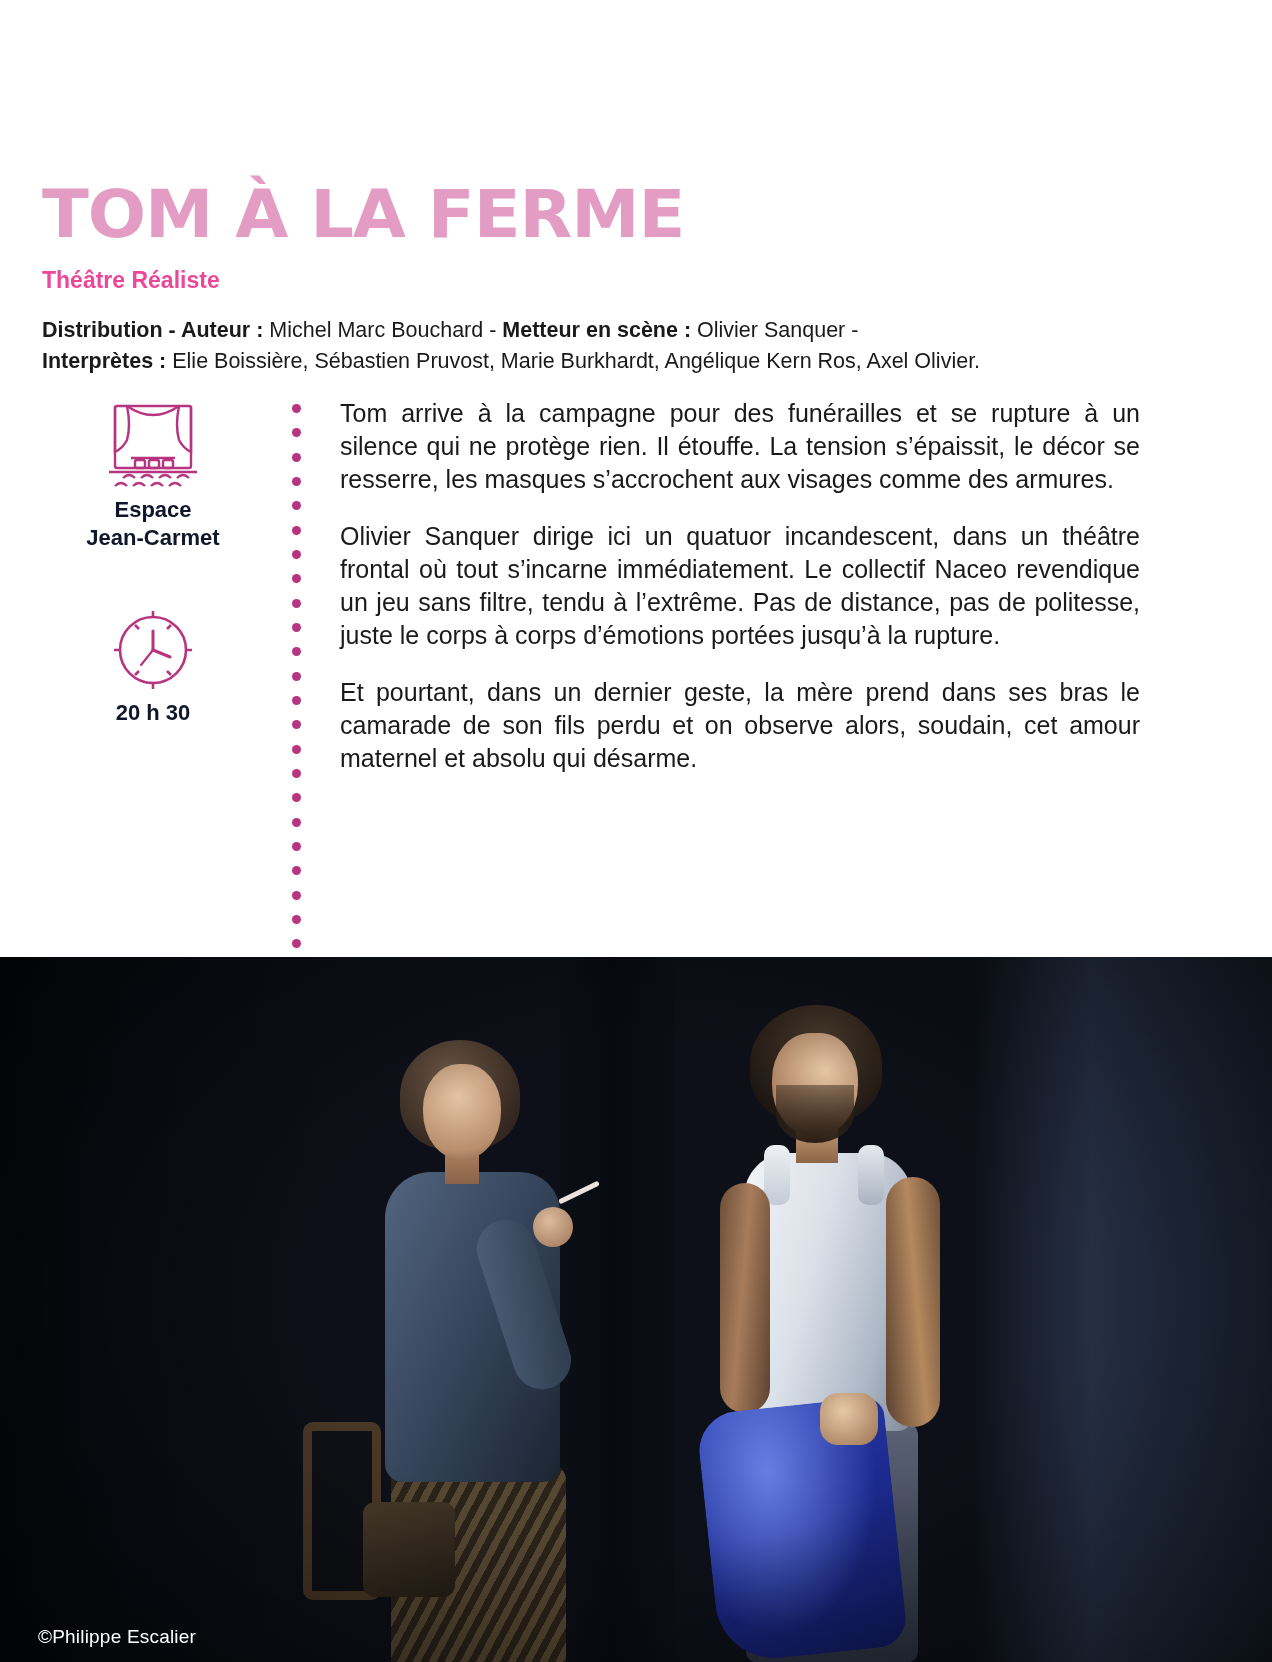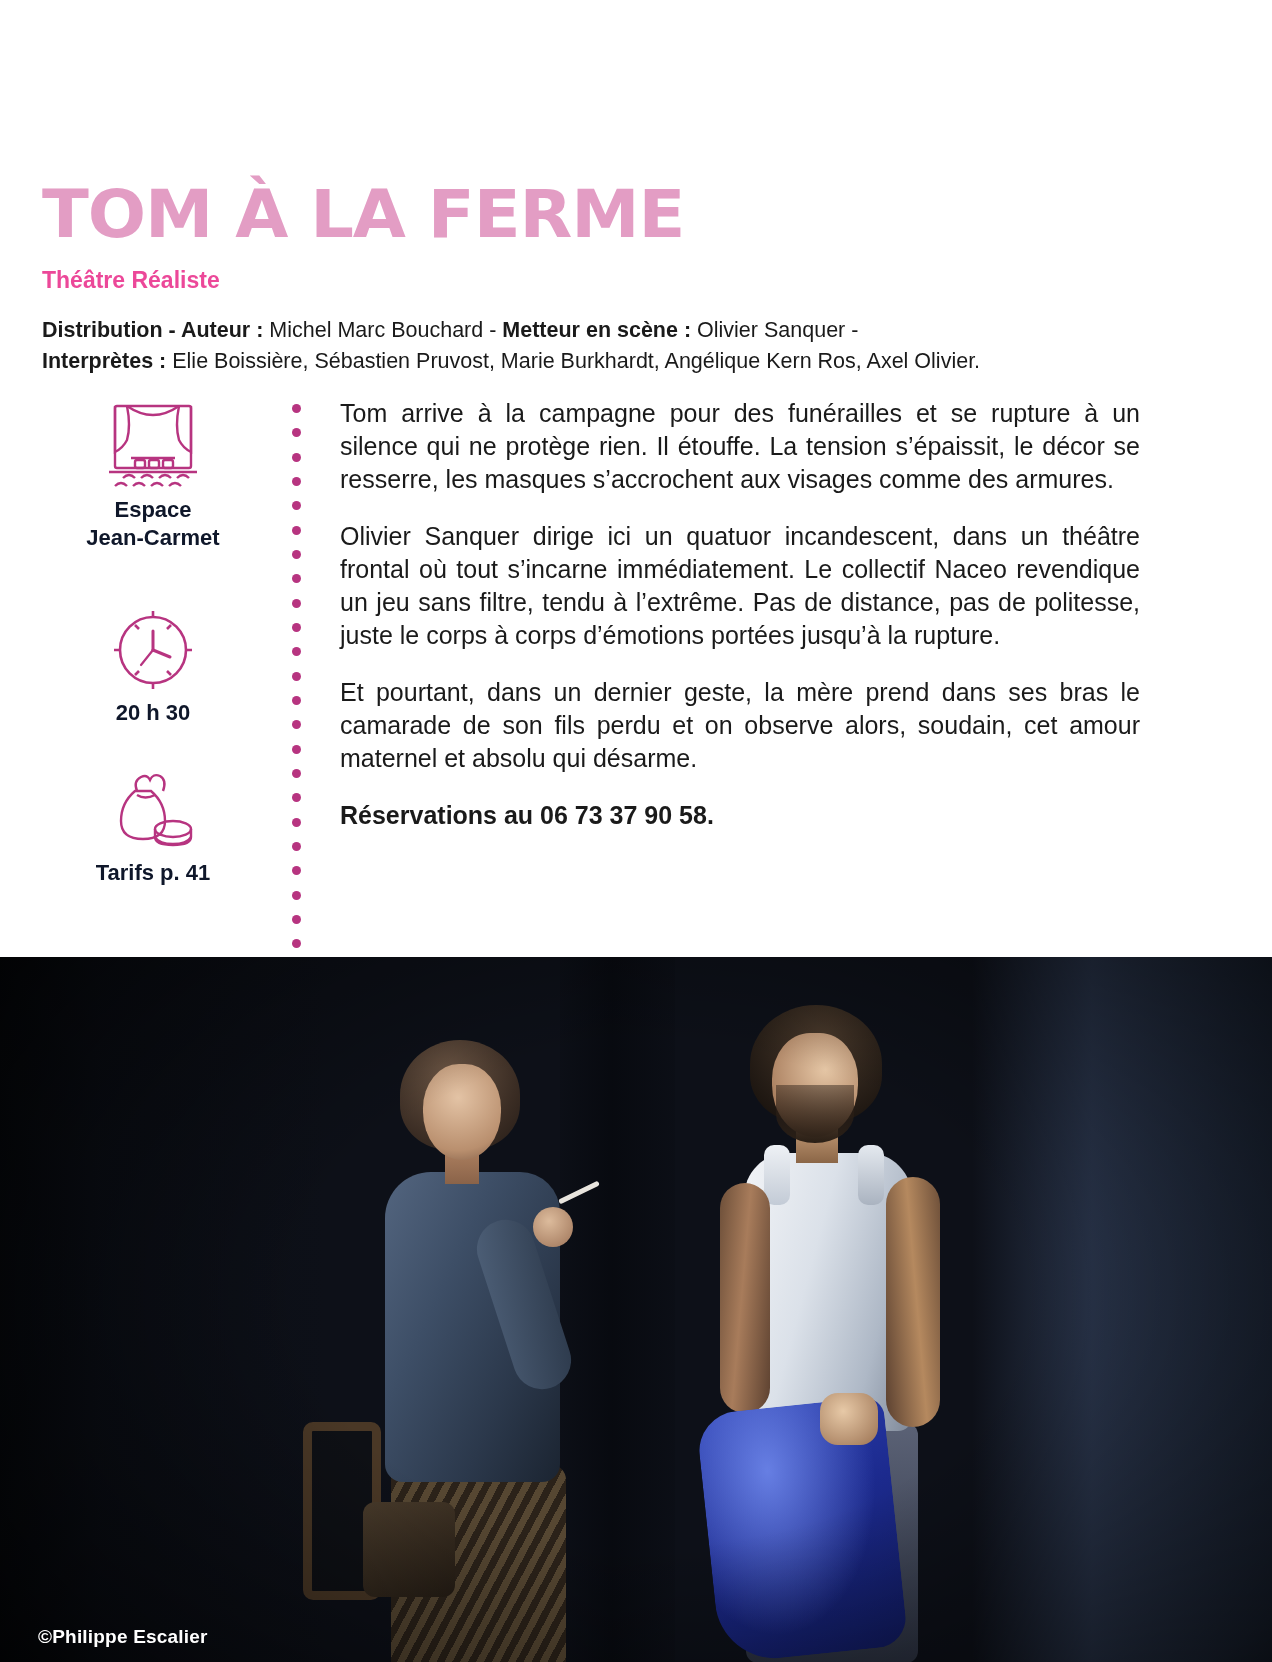--- a/index.html
+++ b/index.html
@@ -334,21 +334,21 @@
   }
   .photo-vignette {
     position: absolute; inset: 0;
     background: radial-gradient(ellipse 900px 620px at 52% 48%, rgba(0,0,0,0) 40%, rgba(0,0,0,0.55) 85%, rgba(0,0,0,0.82) 100%);
   }
   .photo-credit {
     position: absolute;
     left: 38px;
     bottom: 14px;
     font-size: 19px;
-    font-weight: bold;
+    font-weight: normal;
     color: #ffffff;
     letter-spacing: 0.2px;
   }
 </style>
 </head>
 <body>
 
 <div class="page">
 
 
@@ -399,33 +399,20 @@
             <path d="M46 14 v-6 M46 80 v6 M13 47 h-6 M79 47 h6"></path>
             <path d="M46 47 L46 28" stroke-linecap="round" stroke-width="3"></path>
             <path d="M46 47 L63 54" stroke-linecap="round" stroke-width="3"></path>
             <path d="M46 47 L34 62" stroke-linecap="round" stroke-width="2.2"></path>
             <path d="M32 26 l-4 -4 M60 26 l4 -4 M32 68 l-4 4 M60 68 l4 4"></path>
           </svg>
         </div>
         <div class="info-label">20 h 30</div>
       </div>
 
-      <div class="info-item" style="margin-top:44px;">
-        <div class="icon-wrap">
-          <svg width="100" height="84" viewBox="0 0 100 84" fill="none" stroke="#b73480" stroke-width="2.4">
-            <path d="M34 20 q-4 -10 4 -14 q6 -3 9 3 q3 -7 10 -4 q7 4 3 15"></path>
-            <path d="M32 20 q-14 12 -14 30 q0 18 22 18 q22 0 22 -18 q0 -18 -14 -30 z"></path>
-            <path d="M34 24 q8 5 18 0"></path>
-            <ellipse cx="70" cy="58" rx="18" ry="8"></ellipse>
-            <path d="M52 58 v8 q0 8 18 8 q18 0 18 -8 v-8"></path>
-            <path d="M52 66 q4 7 18 7 q14 0 18 -7"></path>
-          </svg>
-        </div>
-        <div class="info-label">Tarifs p. 41</div>
-      </div>
 
     </div>
 
     <div class="dots">
       <span class="dot"></span>
         <span class="dot"></span>
         <span class="dot"></span>
         <span class="dot"></span>
       <span class="dot"></span>
         <span class="dot"></span>
@@ -450,21 +437,20 @@
       <span class="dot"></span>
         <span class="dot"></span>
         <span class="dot"></span>
         <span class="dot"></span>
     </div>
 
     <div class="desc-col">
       <p>Tom arrive à la campagne pour des funérailles et se rupture à un silence qui ne protège rien. Il étouffe. La tension s’épaissit, le décor se resserre, les masques s’accrochent aux visages comme des armures.</p>
       <p>Olivier Sanquer dirige ici un quatuor incandescent, dans un théâtre frontal où tout s’incarne immédiatement. Le collectif Naceo revendique un jeu sans filtre, tendu à l’extrême. Pas de distance, pas de politesse, juste le corps à corps d’émotions portées jusqu’à la rupture.</p>
       <p>Et pourtant, dans un dernier geste, la mère prend dans ses bras le camarade de son fils perdu et on observe alors, soudain, cet amour maternel et absolu qui désarme.</p>
-      <p class="reservation">Réservations au 06 73 37 90 58.</p>
     </div>
 
   </div>
 
   <div class="photo">
     <div class="photo-bg"></div>
     <div class="photo-wall-left"></div>
     <div class="photo-wall-right"></div>
     <div class="photo-col"></div>
 

